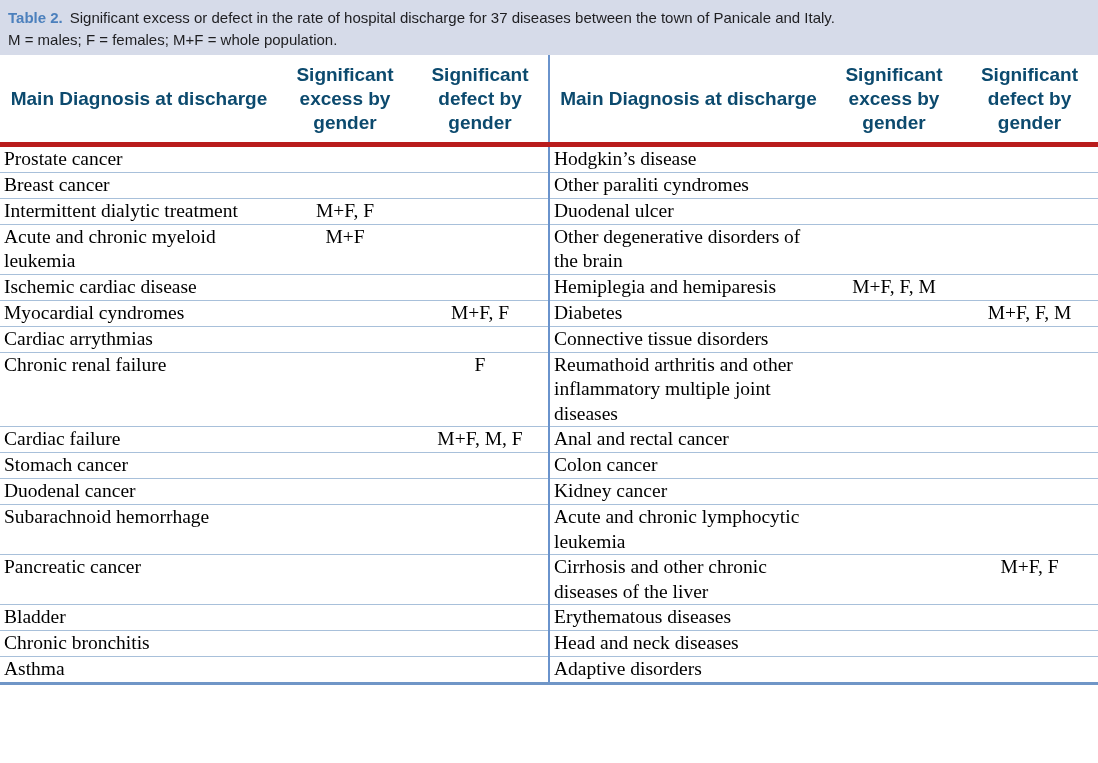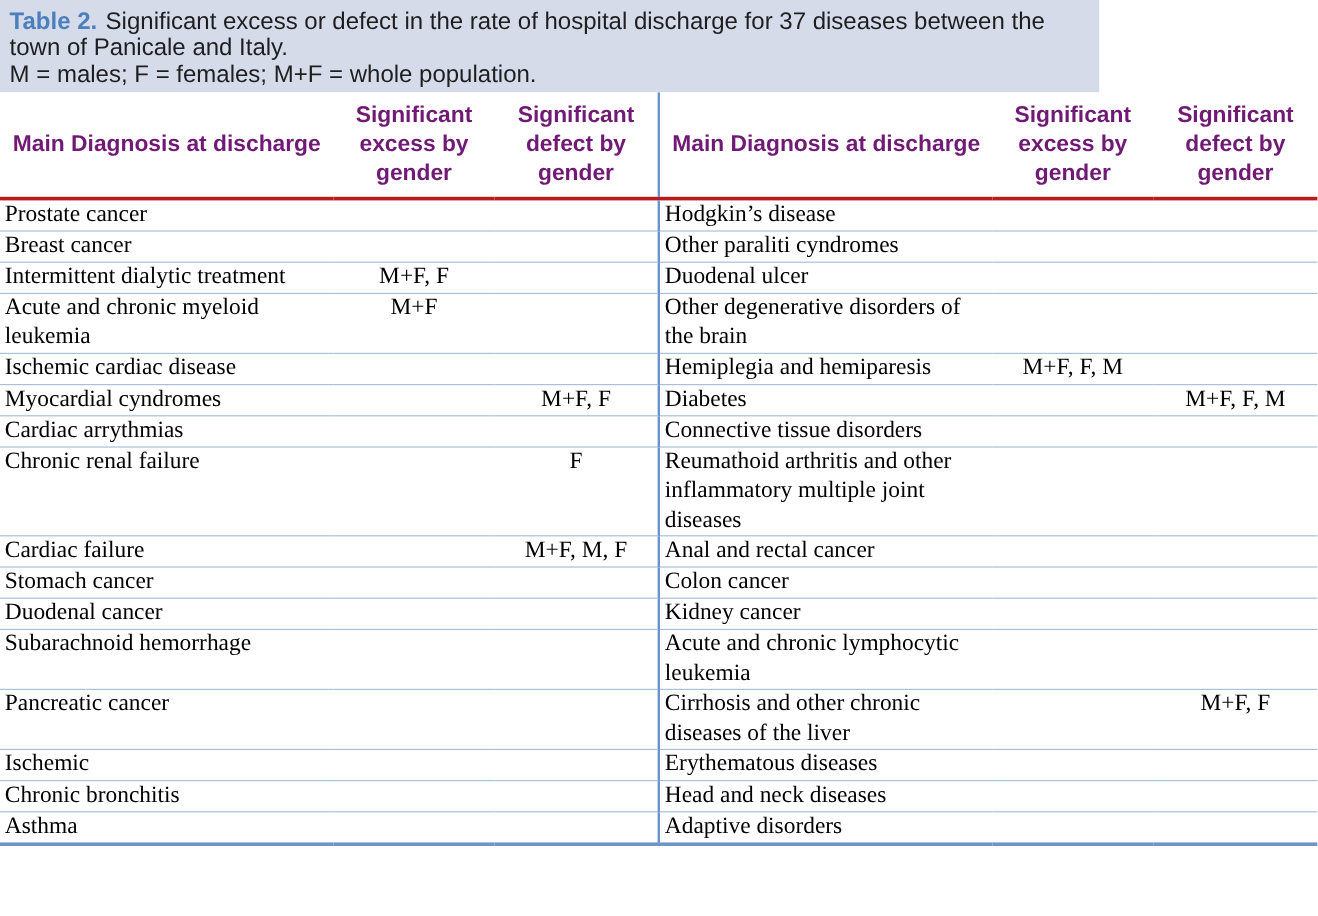--- a/index.html
+++ b/index.html
@@ -6,25 +6,25 @@
   body {
     width:1098px;
     font-family:"Liberation Sans", sans-serif;
     -webkit-font-smoothing:antialiased;
   }
   .figure { width:1098px; }
 
   
   .caption {
     box-sizing:border-box;
-    width:916px;
+    width:1098px;
     min-height:55px;
     background:#d6dbe9;
     padding:7px 28px 4px 8px;
-    font-size:20px;
+    font-size:15px;
     line-height:22px;
     color:#1e1e21;
   }
   .caption .cap-label {
     color:#4c80bd;
     font-weight:bold;
     margin-right:7px;
   }
   .caption .cap-line2 { display:block; }
 
@@ -36,27 +36,27 @@
     border-bottom:3px solid #7096c7;
   }
   col.c-diag  { width:278px; }
   col.c-exc   { width:134px; }
   col.c-def   { width:137px; }
 
   thead th {
     height:83px;
     vertical-align:middle;
     text-align:center;
-    color:#701a75;
+    color:#0c4a6e;
     font-family:"Liberation Sans", sans-serif;
     font-weight:bold;
     font-size:19px;
     line-height:24px;
     padding:2px 6px;
-    border-bottom:3px solid #b91c1c;
+    border-bottom:5px solid #b91c1c;
     background:#ffffff;
   }
 
   tbody td {
     font-family:"Liberation Serif", serif;
     font-size:19.5px;
     line-height:24.5px;
     color:#000000;
     vertical-align:top;
     padding:0 3px;
@@ -204,21 +204,21 @@
         <tr>
           <td class="diag">Pancreatic cancer</td>
           <td class="val"></td>
           <td class="val"></td>
           <td class="diag divider">Cirrhosis and other chronic
 diseases of the liver</td>
           <td class="val"></td>
           <td class="val">M+F, F</td>
         </tr>
         <tr>
-          <td class="diag">Ischemic</td>
+          <td class="diag">Bladder</td>
           <td class="val"></td>
           <td class="val"></td>
           <td class="diag divider">Erythematous diseases</td>
           <td class="val"></td>
           <td class="val"></td>
         </tr>
         <tr>
           <td class="diag">Chronic bronchitis</td>
           <td class="val"></td>
           <td class="val"></td>

